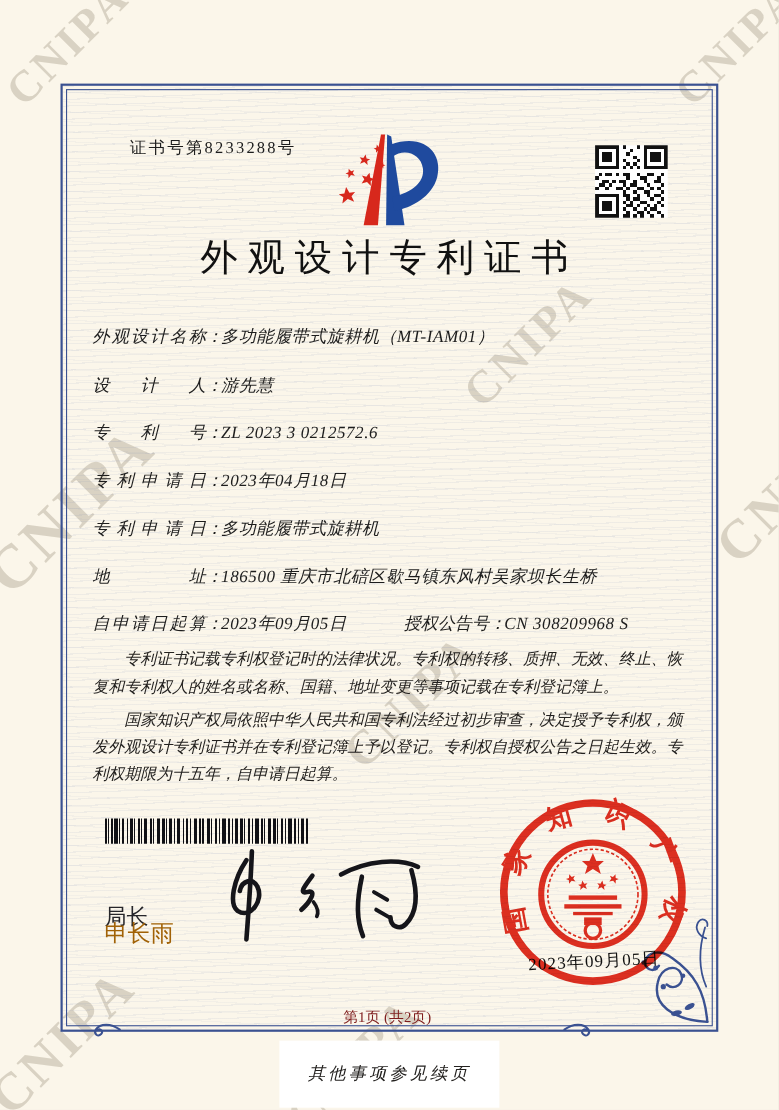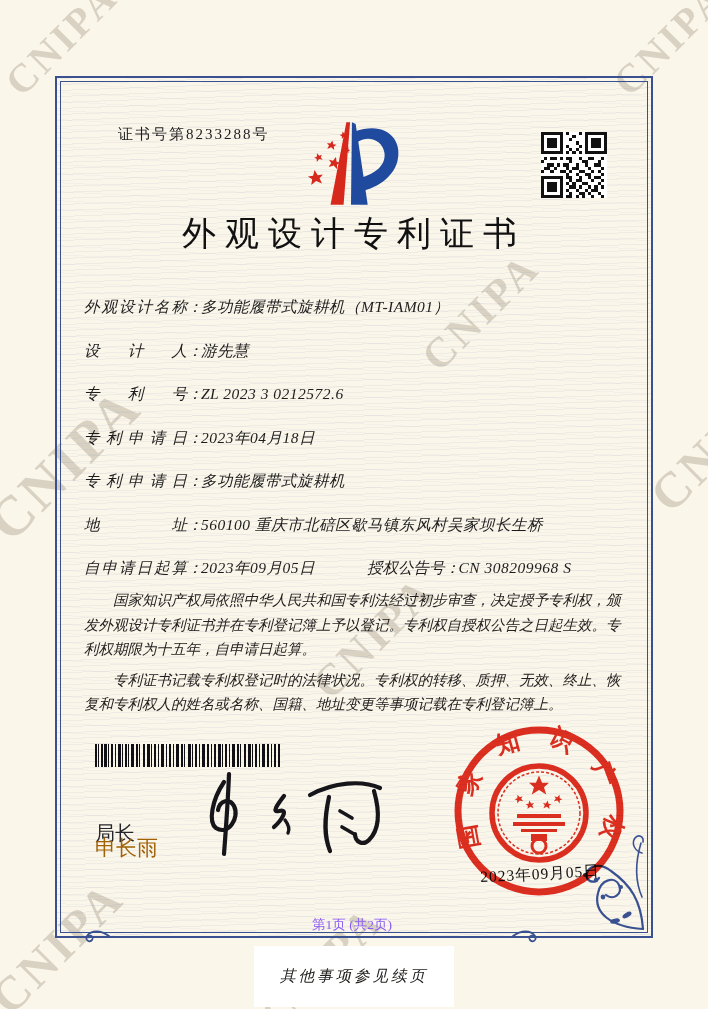--- a/index.html
+++ b/index.html
@@ -57,21 +57,21 @@
     font-family:"Liberation Sans","DejaVu Sans",sans-serif;color:#a16207;}
   .signature{position:absolute;left:182px;top:770px;}
   
   .seal{position:absolute;left:450px;top:722px;mix-blend-mode:multiply;opacity:.95;}
   .seal-date{
     position:absolute;left:462px;top:864px;width:156px;text-align:center;
     font-size:15.5px;color:#111;transform:rotate(-3deg);letter-spacing:1px;
     mix-blend-mode:multiply;
   }
   
-  .page-info{position:absolute;left:0;right:4px;top:916px;text-align:center;font-size:13.5px;color:#8b5cf6;}
+  .page-info{position:absolute;left:0;right:4px;top:916px;text-align:center;font-size:13.5px;color:#7f1d1d;}
   .note-wrap{position:absolute;left:0;right:0;top:946px;text-align:center;}
   .note{
     display:inline-block;background:#ffffff;padding:20px 26px;
     font-size:15.5px;font-style:italic;letter-spacing:3px;color:#23211f;
   }
 </style>
 </head>
 <body>
 
 <div class="page">
@@ -235,30 +235,30 @@
     <div class="row">
       <span class="lbl">专利号</span><span class="colon">：</span><span class="val">ZL 2023 3 0212572.6</span>
     </div>
     <div class="row">
       <span class="lbl">专利申请日</span><span class="colon">：</span><span class="val">2023年04月18日</span>
     </div>
     <div class="row">
       <span class="lbl">专利申请日</span><span class="colon">：</span><span class="val">多功能履带式旋耕机</span>
     </div>
     <div class="row">
-      <span class="lbl">地址</span><span class="colon">：</span><span class="val">560100 重庆市北碚区歇马镇东风村吴家坝长生桥</span>
+      <span class="lbl">地址</span><span class="colon">：</span><span class="val">186500 重庆市北碚区歇马镇东风村吴家坝长生桥</span>
     </div>
     <div class="row">
       <span class="lbl">自申请日起算</span><span class="colon">：</span><span class="val">2023年09月05日</span><span class="pair2"><span>授权公告号</span><span class="colon">：</span><span class="val">CN 308209968 S</span></span>
     </div>
   </div>
 
   <div class="body-text">
+    <p>专利证书记载专利权登记时的法律状况。专利权的转移、质押、无效、终止、恢复和专利权人的姓名或名称、国籍、地址变更等事项记载在专利登记簿上。</p>
     <p>国家知识产权局依照中华人民共和国专利法经过初步审查，决定授予专利权，颁发外观设计专利证书并在专利登记簿上予以登记。专利权自授权公告之日起生效。专利权期限为十五年，自申请日起算。</p>
-    <p>专利证书记载专利权登记时的法律状况。专利权的转移、质押、无效、终止、恢复和专利权人的姓名或名称、国籍、地址变更等事项记载在专利登记簿上。</p>
   </div>
 
   <svg class="barcode" width="185" height="23" viewBox="0 0 185 23" shape-rendering="crispEdges">
     <g fill="#101014">
       <rect x="0" width="2" height="23"></rect>
         <rect x="3" width="1" height="23"></rect>
         <rect x="6" width="2" height="23"></rect>
         <rect x="9" width="3" height="23"></rect>
       <rect x="13" width="1" height="23"></rect>
         <rect x="16" width="2" height="23"></rect>

